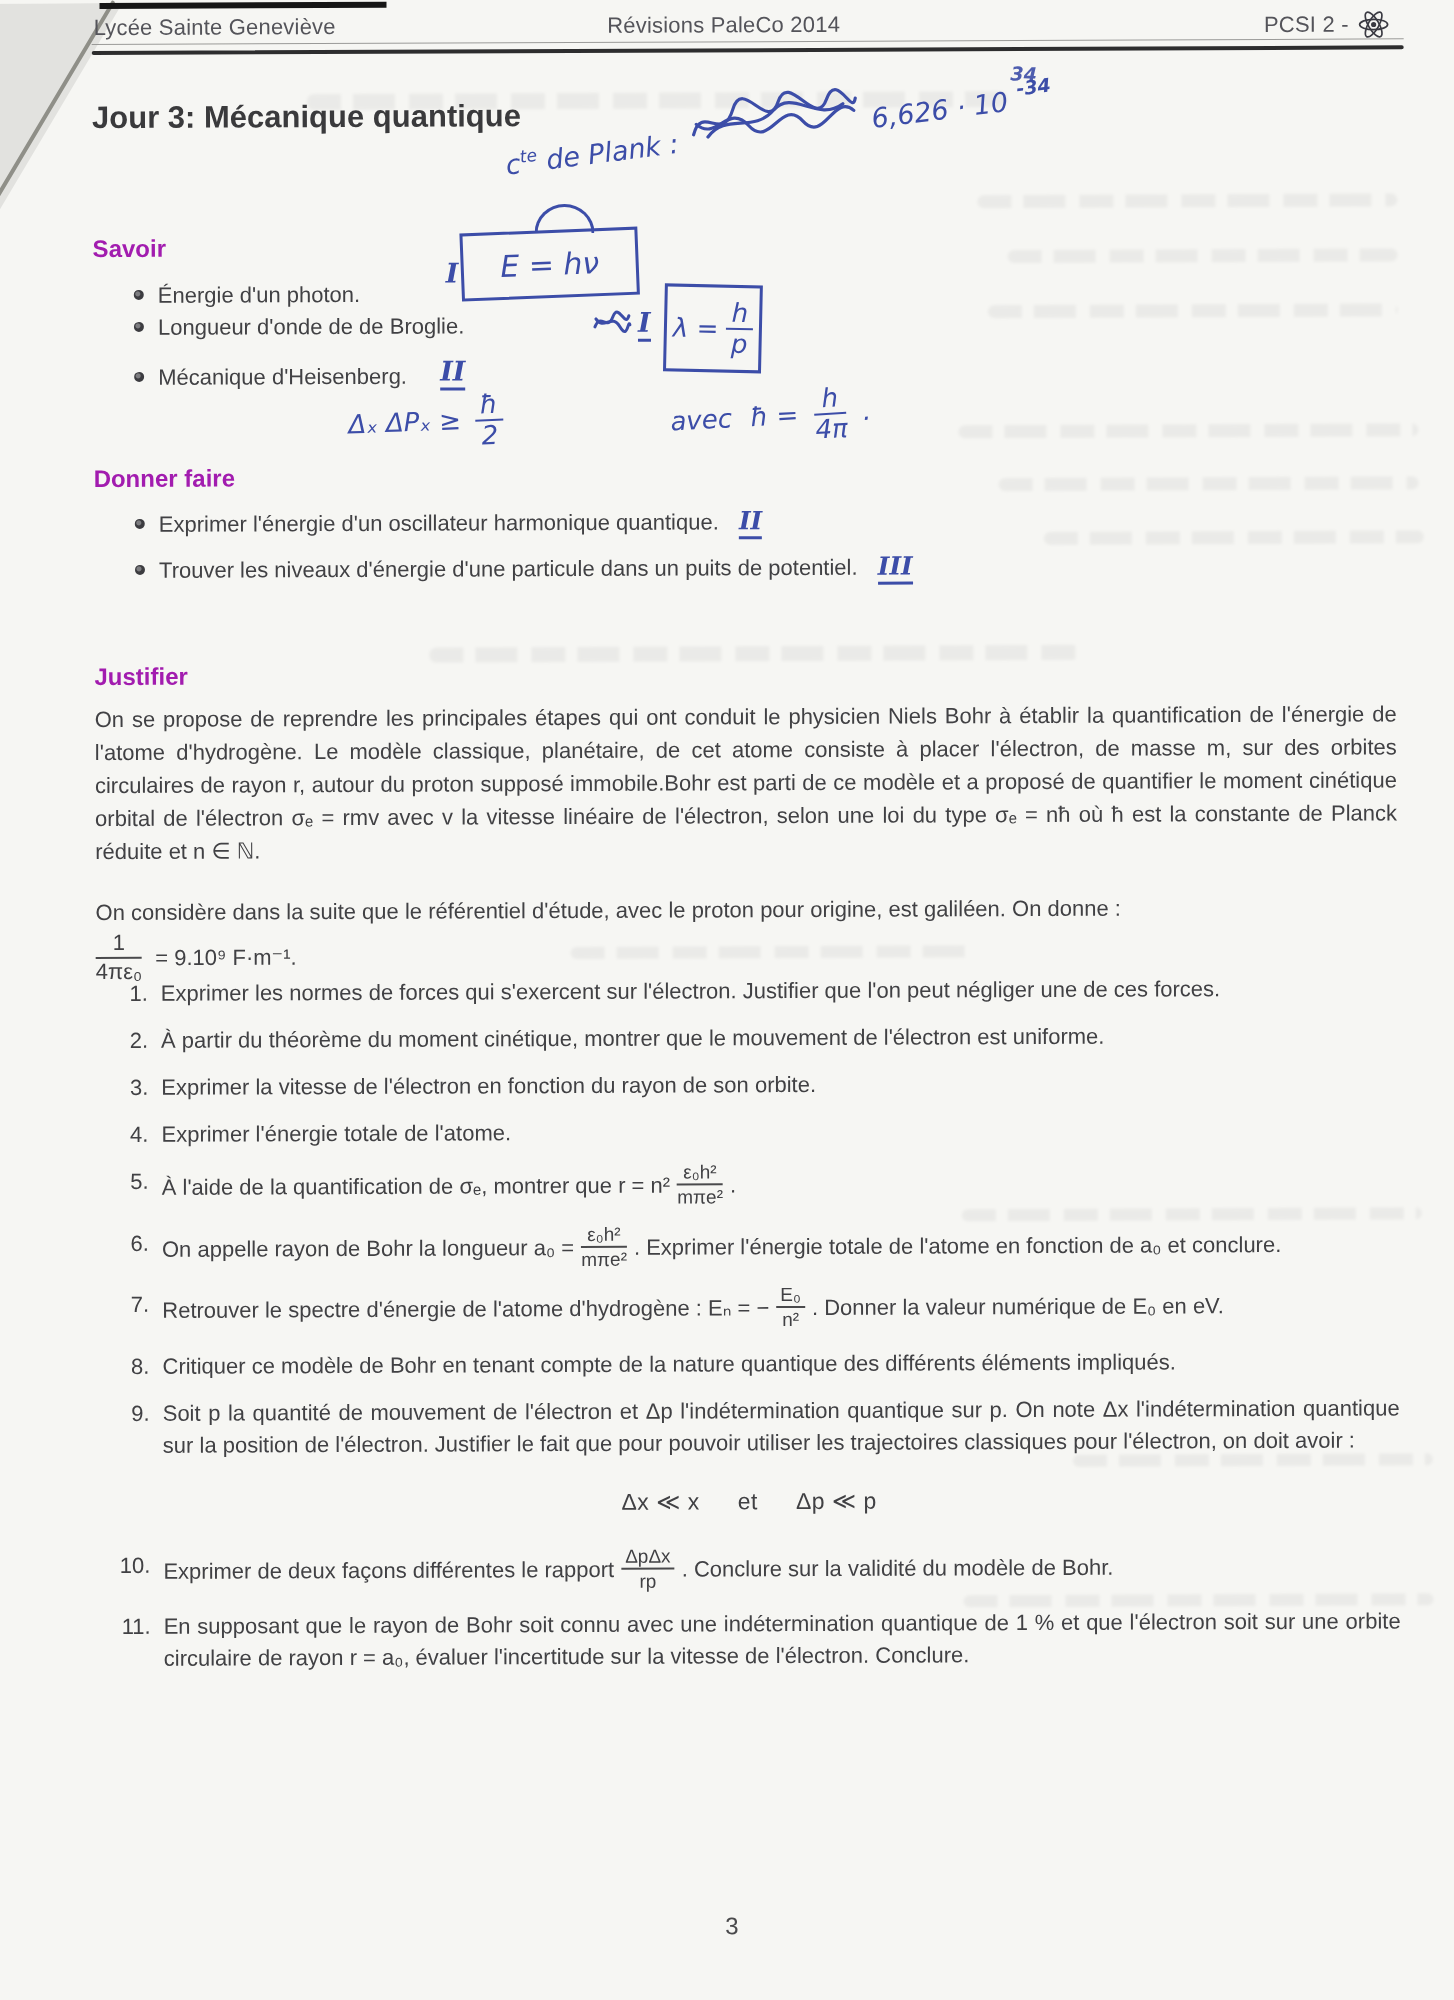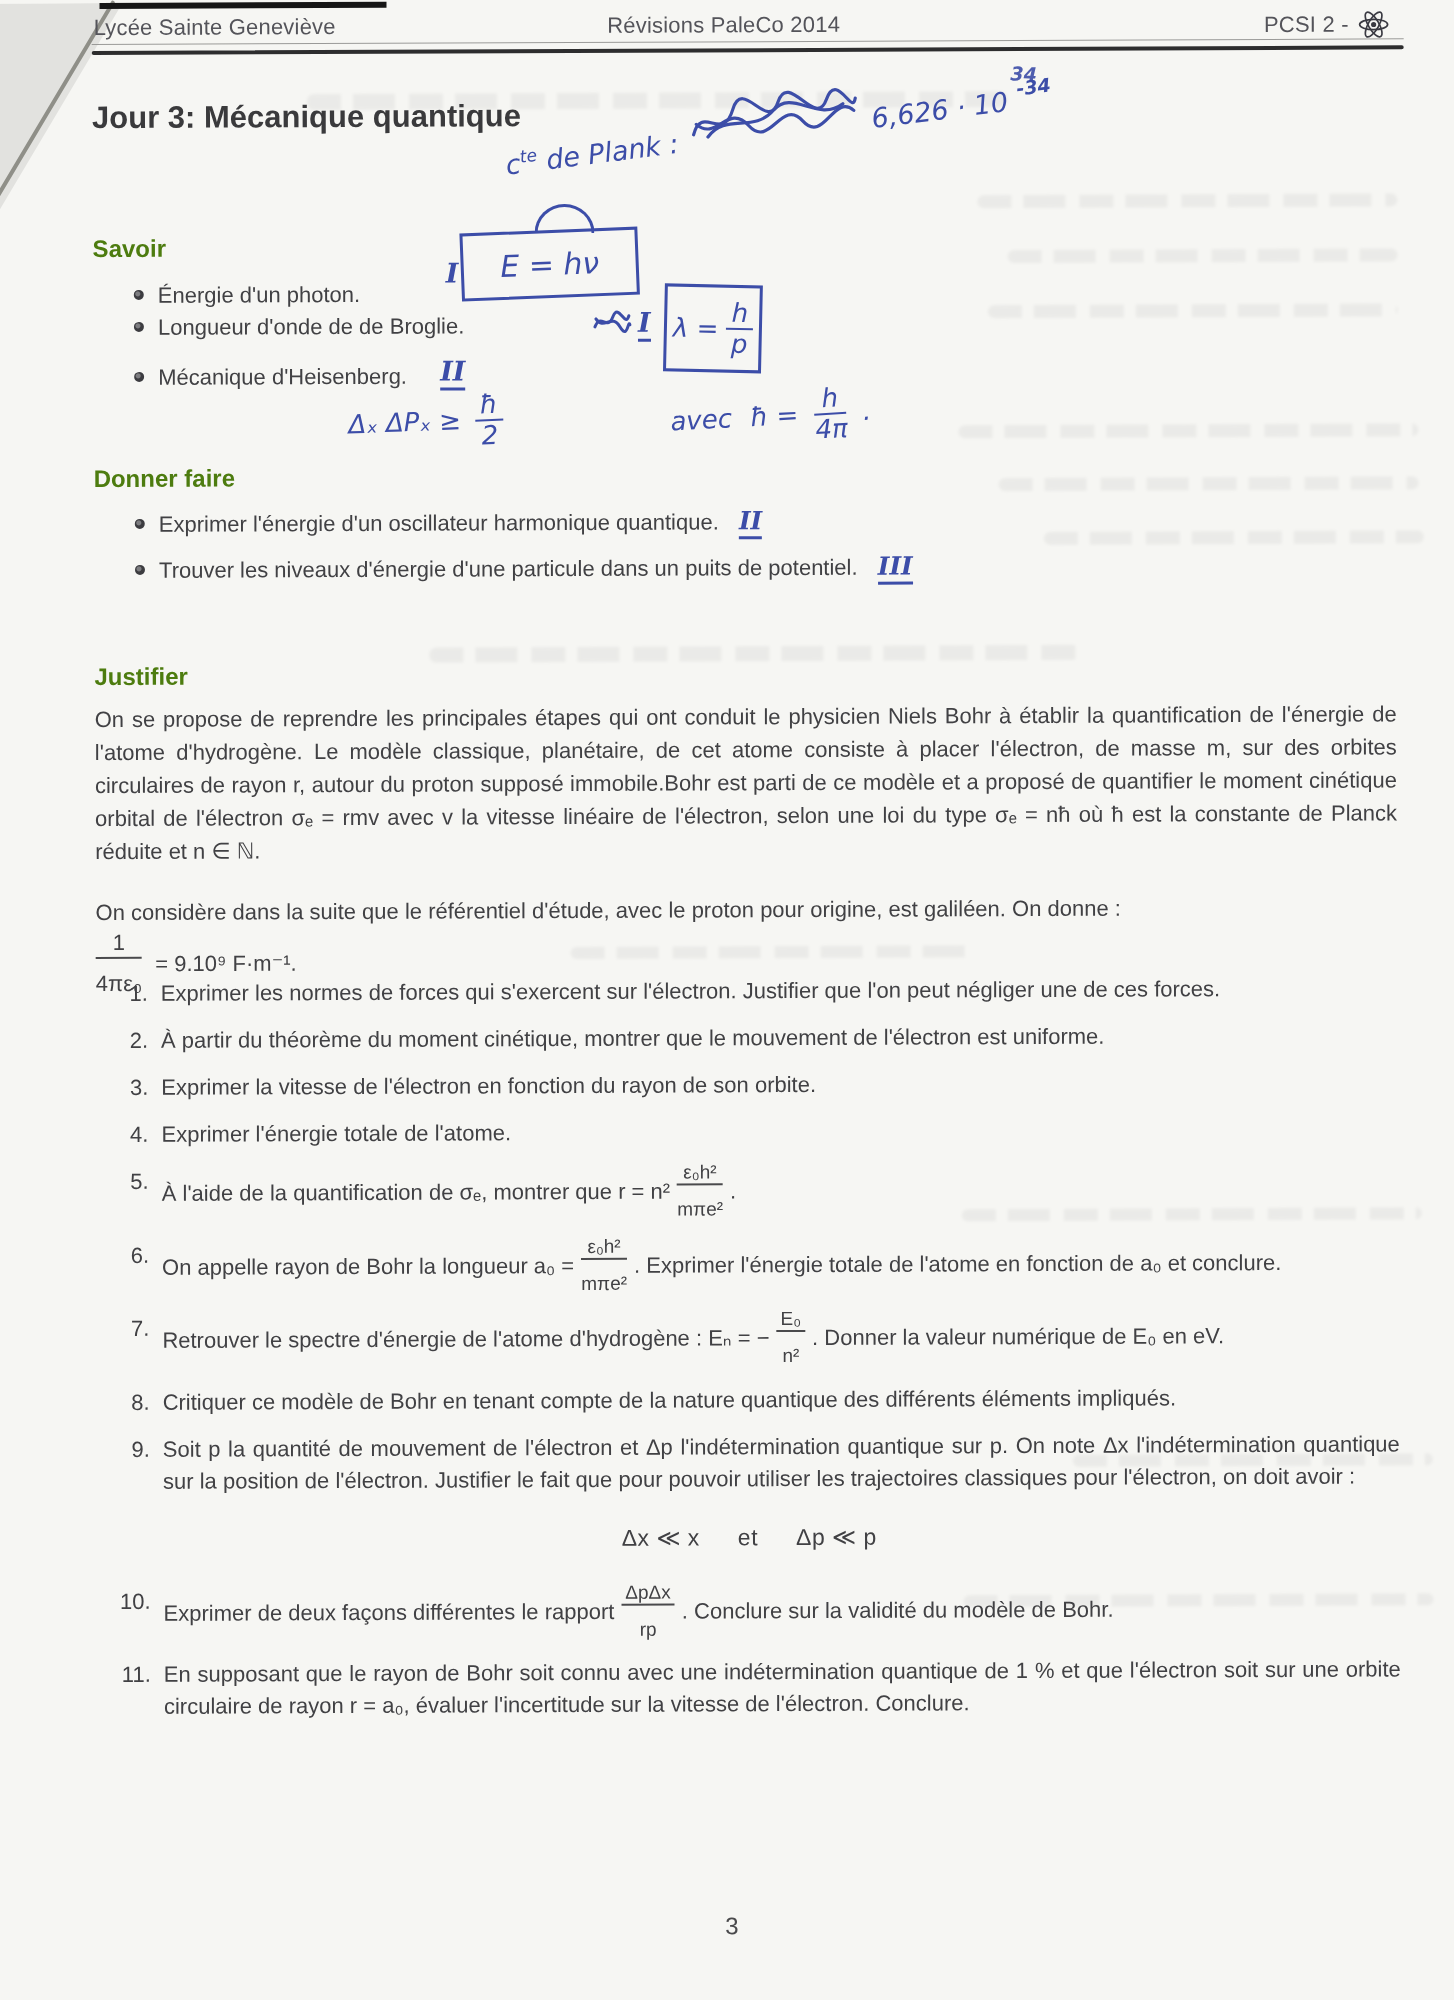--- a/index.html
+++ b/index.html
@@ -25,34 +25,34 @@
   .hdr{position:absolute;top:12px;font-size:22px;color:#54545a;letter-spacing:.2px;}
   .hdr-left{left:97px;}
   .hdr-center{left:0;right:0;text-align:center;}
   .hdr-right{right:60px;display:flex;align-items:center;gap:8px;}
   .rule-thin{position:absolute;left:95px;top:41px;width:1312px;height:1px;background:#9a9a98;}
   .rule-thick{position:absolute;left:95px;top:48px;width:1312px;height:4px;background:#2d2d2e;border-radius:2px;}
   .atom-icon svg{display:block;}
 
   
   .title{position:absolute;left:95px;top:76px;font-size:31px;font-weight:700;color:#3a3a3c;}
-  .h2{position:absolute;left:95px;font-size:24px;font-weight:700;color:#4d7c0f;}
+  .h2{position:absolute;left:95px;font-size:24px;font-weight:700;color:#a21caf;}
   .brow{position:absolute;left:136px;font-size:22px;color:#414144;}
   .brow .dot{display:inline-block;width:10px;height:10px;border-radius:50%;
      background:radial-gradient(circle at 40% 40%, #7d7d80 0 2px, #3c3c40 3px);
      margin-right:14px;vertical-align:middle;position:relative;top:-2px;}
 
   .para{position:absolute;left:95px;width:1302px;font-size:22px;line-height:33px;
         text-align:justify;color:#414144;}
 
   
   .frac{display:inline-block;vertical-align:middle;text-align:center;line-height:1.12;
         font-size:19px;margin:0 7px;position:relative;top:-2px;}
   .frac .fnum{display:block;border-bottom:2px solid #4a4a4c;padding:0 4px 1px;}
-  .frac .fden{display:block;padding-top:13px;}
+  .frac .fden{display:block;padding-top:1px;}
   .frac.big{font-size:22px;}
 
   
   .qlist{position:absolute;left:95px;top:975px;width:1302px;counter-reset:qn;
          font-size:22px;line-height:32px;color:#414144;}
   .q{position:relative;margin:0 0 15px 0;padding-left:65px;text-align:justify;
      counter-increment:qn;}
   .q::before{content:counter(qn) ".";position:absolute;left:0;width:52px;text-align:right;}
   .ineq{text-align:center;margin:26px 0 30px 0;font-size:23px;letter-spacing:.5px;}
   .ineq .sp{display:inline-block;width:38px;}

